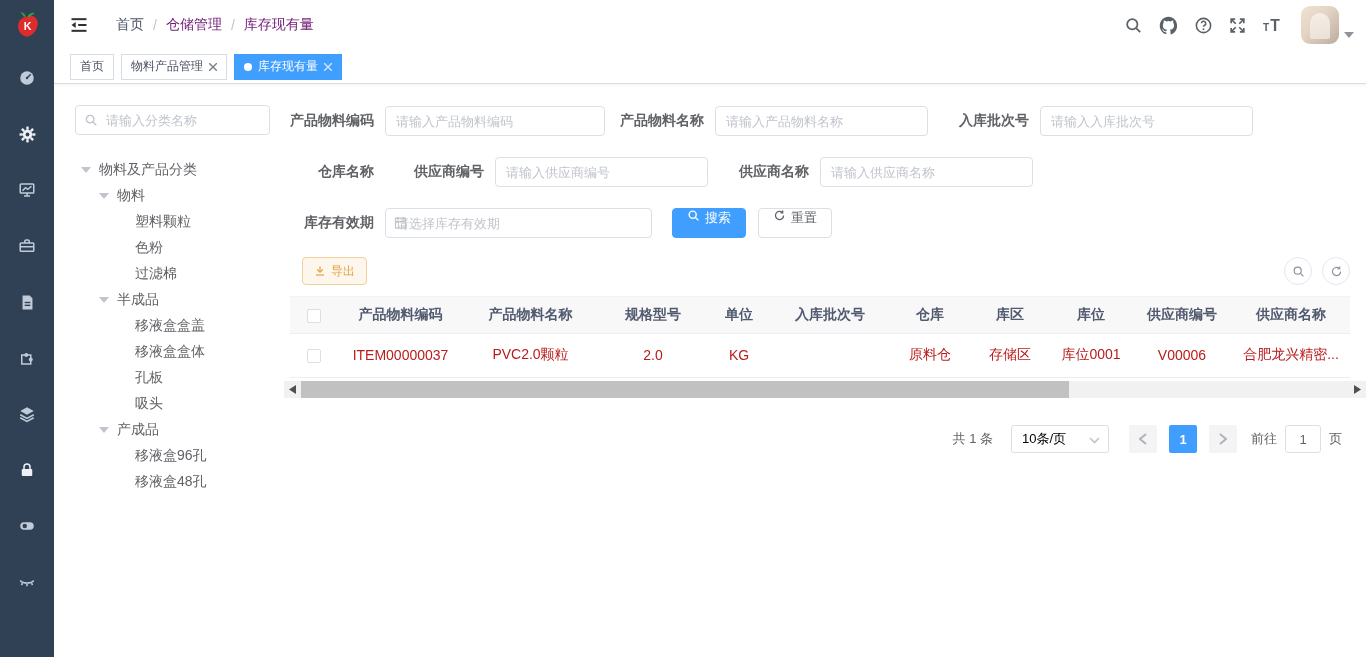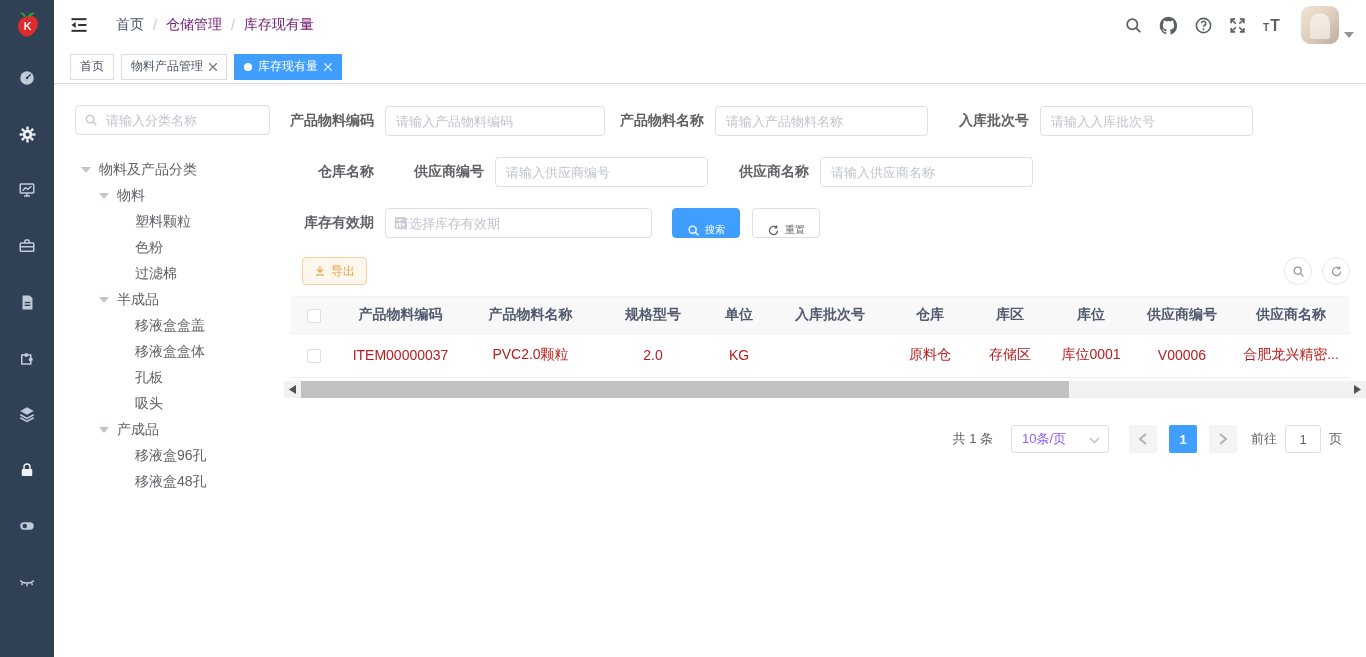--- a/index.html
+++ b/index.html
@@ -65,22 +65,22 @@
   .ffield { display: flex; align-items: center; margin-right: 10px; }
   .flabel { font-size: 14px; font-weight: 700; color: #606266; text-align: right; padding-right: 11px; flex: none; }
   .wl1 { width: 95px; } .wl2 { width: 100px; } .wl3 { width: 102px; }
   .fin { height: 30px; border: 1px solid #dcdfe6; border-radius: 4px; padding: 0 10px; font-size: 13px;
     color: #606266; outline: none; font-family: inherit; }
   .fin::placeholder { color: #c0c4cc; }
   .wi1 { width: 220px; } .wi2 { width: 213px; }
   .datewrap { position: relative; }
   .datewrap .fin { width: 267px; }
   .datewrap .cal { position: absolute; left: 8px; top: 7px; color: #c0c4cc; display: flex; }
-  .btn { display: inline-flex; align-items: flex-end; justify-content: center; gap: 5px; height: 30px;
-    border-radius: 4px; font-size: 10px; cursor: pointer; font-family: inherit; border: 1px solid transparent; }
+  .btn { display: inline-flex; align-items: flex-start; justify-content: center; gap: 5px; height: 30px;
+    border-radius: 4px; font-size: 13px; cursor: pointer; font-family: inherit; border: 1px solid transparent; }
   .btn-primary { background: #409eff; border-color: #409eff; color: #fff; padding: 0 14px; margin-left: 10px; }
   .btn-plain { background: #fff; border-color: #dcdfe6; color: #606266; padding: 0 14px; margin-left: 12px; }
 
   
   .toolbar { position: absolute; top: 173px; left: 12px; right: 16px; height: 28px; }
   .btn-export { position: absolute; left: 0; top: 0; height: 28px; padding: 0 11px; font-size: 12px;
     background: #fdf6ec; border: 1px solid #f3d19e; color: #e6a23c; border-radius: 4px;
     display: inline-flex; align-items: center; gap: 5px; cursor: pointer; font-family: inherit; }
   .circle-btns { position: absolute; right: 0; top: 0; display: flex; gap: 10px; }
   .cbtn { width: 28px; height: 28px; border-radius: 50%; border: 1px solid #e4e7ed; background: #fff;
@@ -101,21 +101,21 @@
   .hs-arrow { position: absolute; top: 0; width: 17px; height: 17px; display: flex; align-items: center;
     justify-content: center; color: #505050; cursor: pointer; }
   .hs-left { left: 0; } .hs-right { right: 0; }
   .hs-thumb { position: absolute; left: 17px; top: 0; width: 768px; height: 17px; background: #c1c1c1; cursor: pointer; }
 
   
   .pager { position: absolute; top: 341px; right: 24px; height: 28px; display: flex; align-items: center;
     font-size: 13px; color: #606266; }
   .pg-total { margin-right: 18px; }
   .pg-size { position: relative; width: 98px; height: 28px; border: 1px solid #dcdfe6; border-radius: 3px;
-    display: flex; align-items: center; padding: 0 24px 0 10px; color: #8b5cf6; cursor: pointer; margin-right: 20px; }
+    display: flex; align-items: center; padding: 0 24px 0 10px; color: #000000; cursor: pointer; margin-right: 20px; }
   .pg-size .sel-caret { position: absolute; right: 8px; top: 11px; color: #c0c4cc; display: flex; }
   .pg-btn { width: 28px; height: 28px; border-radius: 2px; background: #f4f4f5; color: #aeb3ba;
     display: flex; align-items: center; justify-content: center; cursor: pointer; margin-right: 12px; }
   .pg-page { width: 28px; height: 28px; border-radius: 2px; background: #409eff; color: #fff; font-weight: 700;
     display: flex; align-items: center; justify-content: center; cursor: pointer; margin-right: 12px; font-size: 13px; }
   .pg-goto { margin-left: 14px; margin-right: 8px; }
   .pg-input { width: 36px; height: 28px; border: 1px solid #dcdfe6; border-radius: 3px; text-align: center;
     font-size: 13px; color: #606266; outline: none; font-family: inherit; margin-right: 8px; }
 </style>
 </head>

